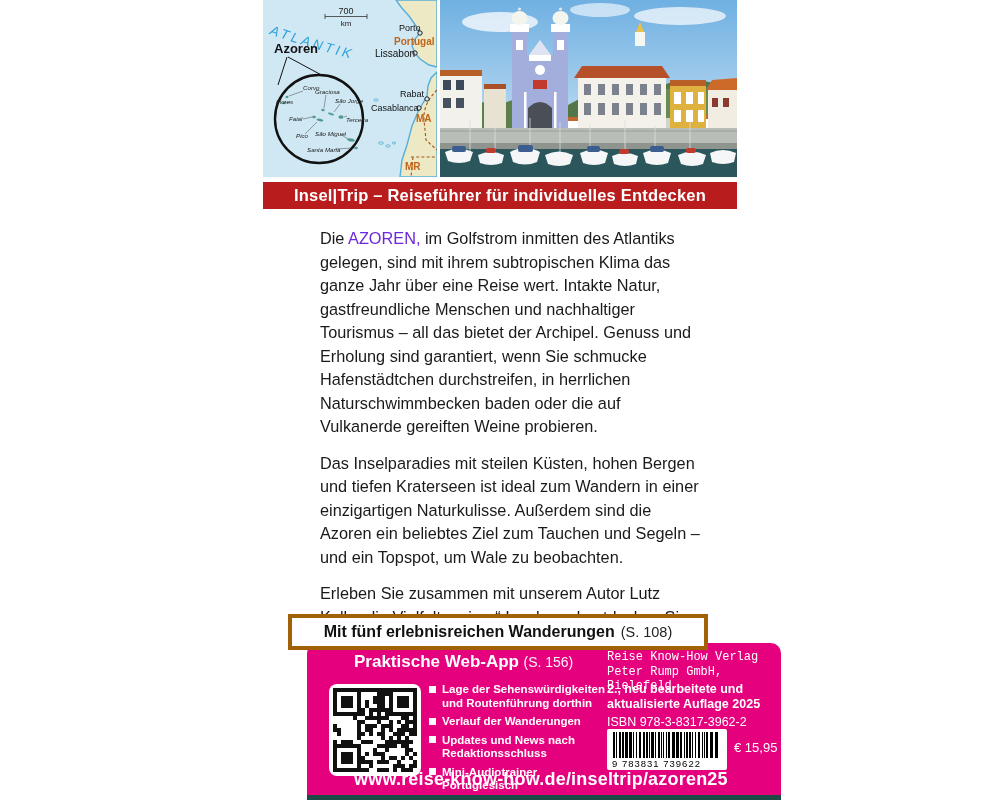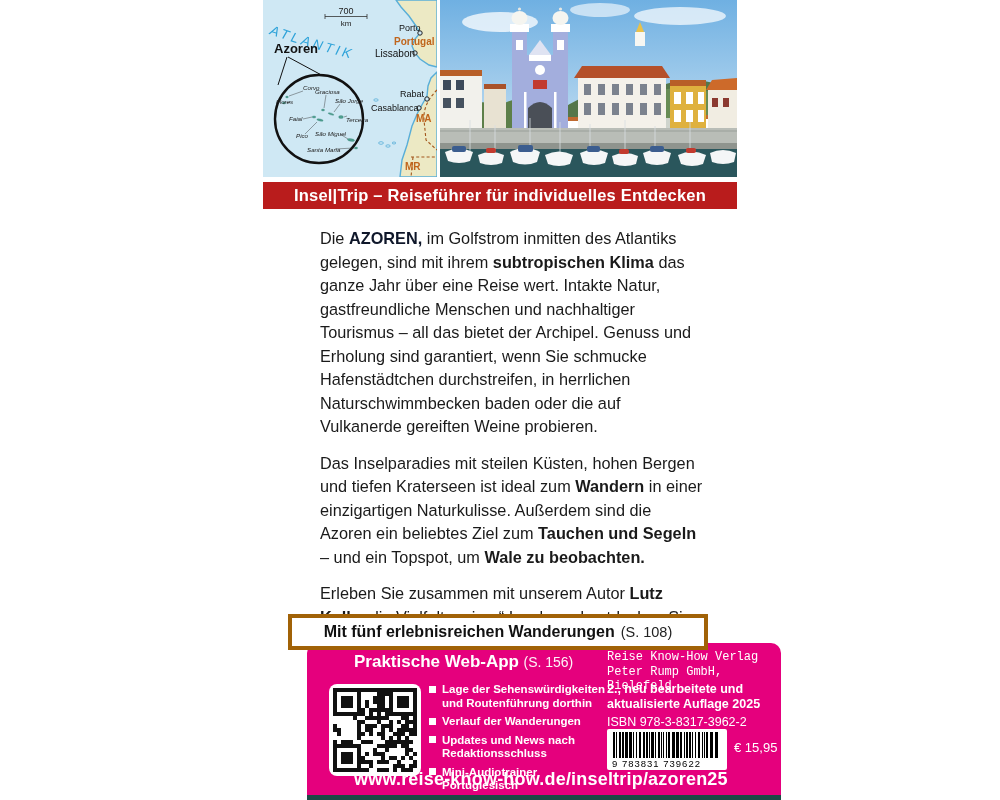--- a/index.html
+++ b/index.html
@@ -11,22 +11,22 @@
   .photo-wrap{position:absolute; left:440px; top:0; width:297px; height:177px; background:#9cc4e4;}
 
   
   .banner{position:absolute; left:263px; top:182px; width:474px; height:27px; background:#b91c1c;
           display:flex; align-items:center; justify-content:center;}
   .banner span{color:#ffffff; font-weight:bold; font-size:16.5px; letter-spacing:.2px;}
 
   
   .body-text{position:absolute; left:320px; top:227px; width:384px; color:#1a1a1a;}
   .body-text p.para{margin:0 0 13px 0; font-size:16.3px; line-height:23.5px;}
-  .body-text .bold{font-weight:bold;margin-top:28px;}
-  .body-text .bold-blue{font-weight:bold; color:#0f172a;}
+  .body-text .bold{font-weight:normal;margin-top:28px;}
+  .body-text .bold-blue{font-weight:normal; color:#6d28d9;}
 
   
   .walkbox{position:absolute; left:288px; top:614px; width:412px; height:28px; background:#ffffff;
            border:4px solid #a16207; z-index:2; display:flex; align-items:center; justify-content:center; gap:6px;}
   .walkbox .wb-bold{font-weight:bold; font-size:16px; color:#111;}
   .walkbox .wb-ref{font-size:14.5px; color:#222;}
 
   
   .pinksec{position:absolute; left:263px; top:643px; width:474px; height:157px; background:#e5007d;
            border-radius:10px 10px 0 0; z-index:1; color:#fff;margin-left:44px;}

